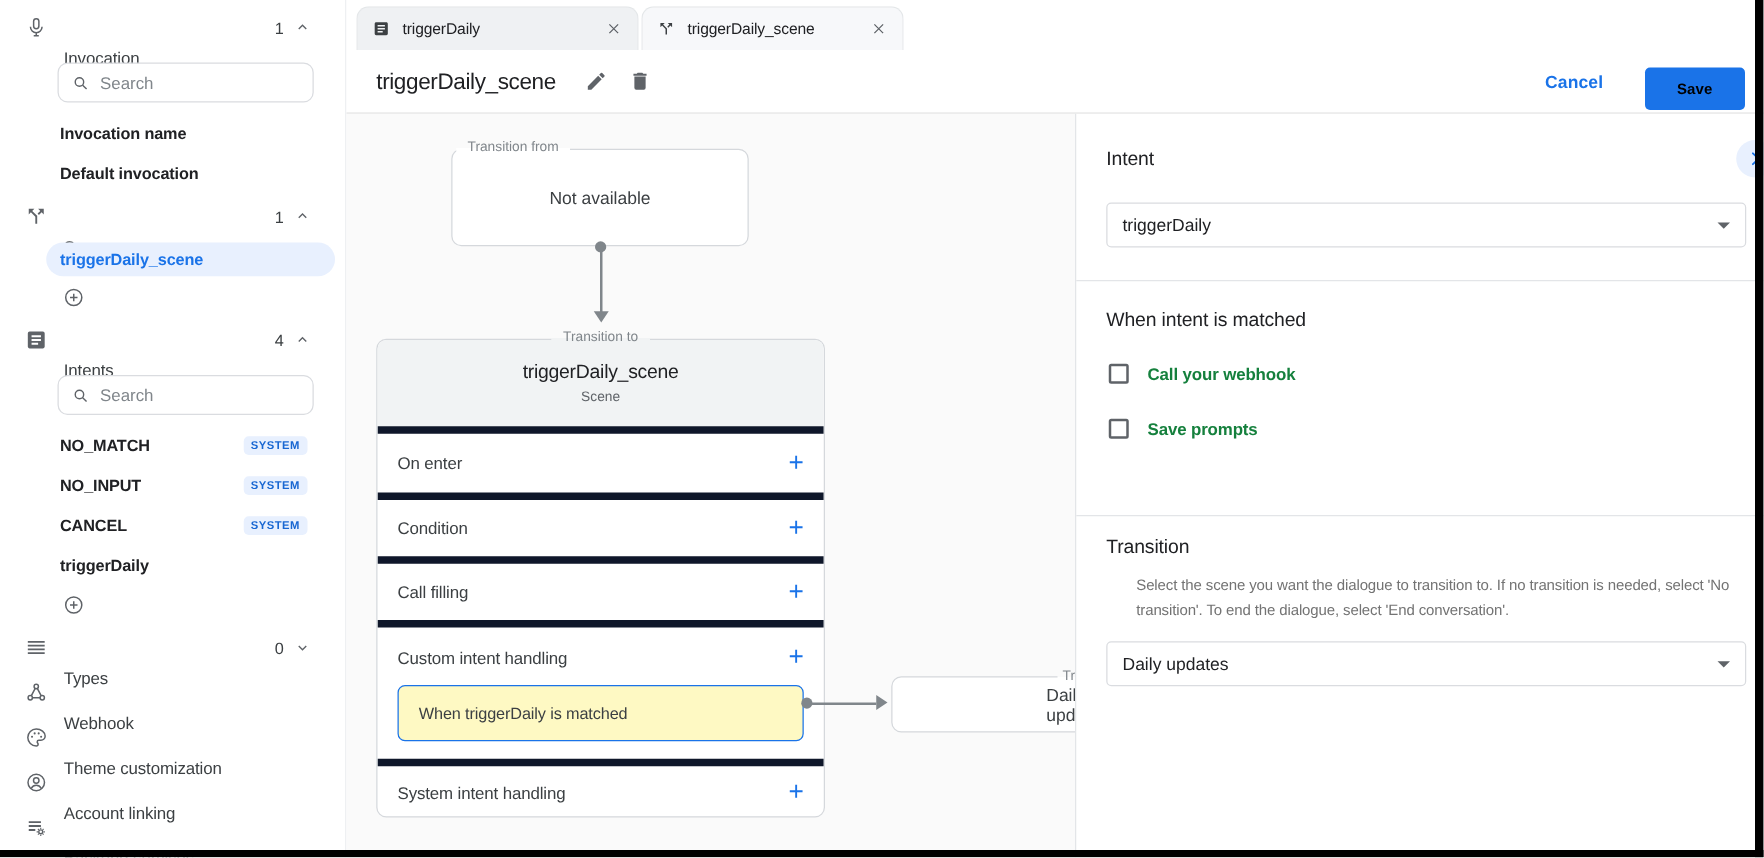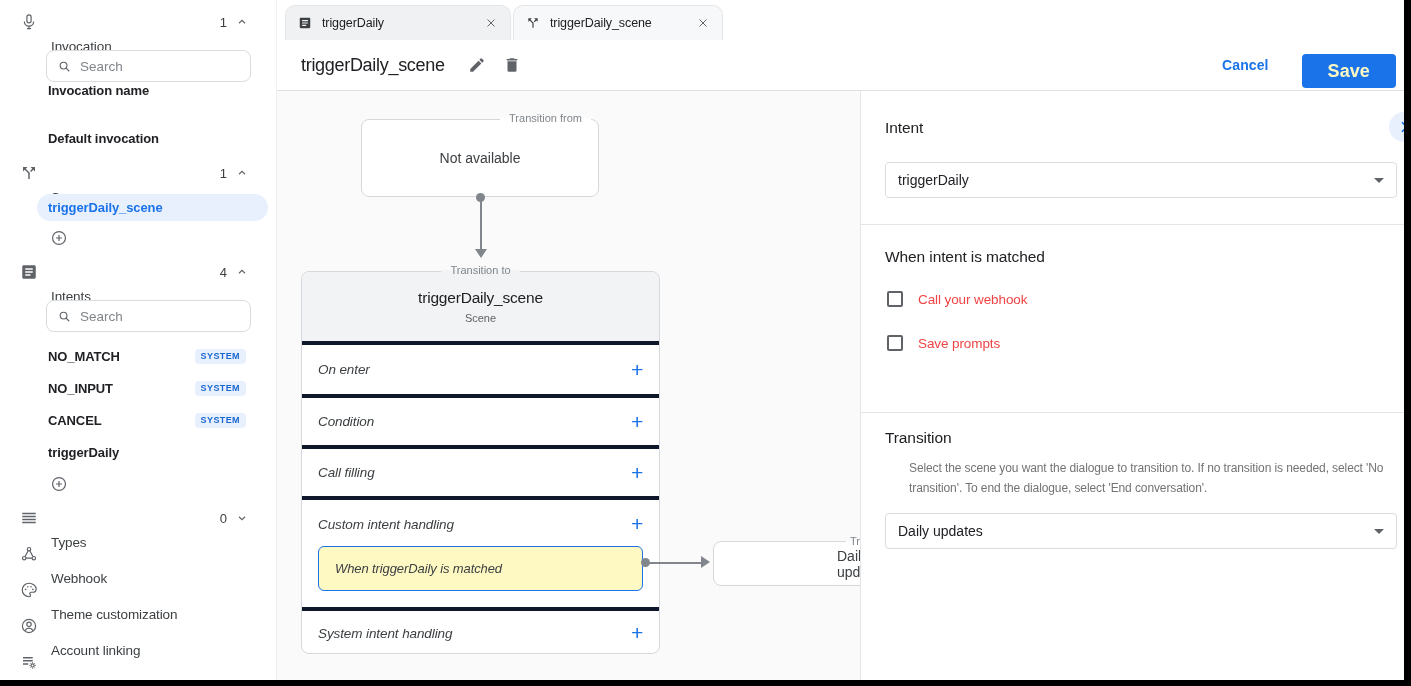--- a/index.html
+++ b/index.html
@@ -30,69 +30,69 @@
   .tab-1 { left:236px; width:210px; background:#f7f8fa; }
   .tab .tlbl { margin-left:10px; font-size:12.5px; color:#202124; letter-spacing:-0.1px; }
   .tab .tclose { margin-left:auto; display:flex; cursor:pointer; }
 
   .hdr { position:absolute; left:0; top:40px; width:100%; height:50px; background:#fff; display:flex; align-items:center; }
   .hdr-title { margin-left:24px; font-size:18px; color:#202124; letter-spacing:-0.3px; }
   .hicon { display:flex; cursor:pointer; }
   .hicon.edit { margin-left:23px; }
   .hicon.del { margin-left:17px; }
   .hdr-cancel { margin-left:auto; font-size:14px; font-weight:bold; color:#1a73e8; cursor:pointer; letter-spacing:0.1px; }
-  .hdr-save { margin:12px 15px 0 33px; background:#1a73e8; border:none; color:#fef9c3; font-size:18px; font-weight:bold; font-family:"Liberation Sans",sans-serif; padding:0 26px; height:34px; border-radius:4px; cursor:pointer; letter-spacing:0.1px; }
+  .hdr-save { margin:12px 15px 0 33px; background:#1a73e8; border:none; color:#000000; font-size:12px; font-weight:bold; font-family:"Liberation Sans",sans-serif; padding:0 26px; height:34px; border-radius:4px; cursor:pointer; letter-spacing:0.1px; }
 
   .body { position:absolute; left:0; top:90px; width:1134px; height:596px; border-top:1px solid #e0e0e0; display:flex; }
   .canvas { position:relative; width:583px; height:100%; background:#fafafa; overflow:hidden; }
   .panel { position:relative; flex:1; background:#fff; border-left:1px solid #e3e5e8; }
 
   
   .dbox { position:absolute; background:#fff; border:1px solid #d5d8dc; border-radius:8px; }
   .tfbox { left:84px; top:28px; width:238px; height:78px; display:flex; align-items:center; justify-content:center; font-size:14px; color:#3c4043; }
   .dlegend { position:absolute; font-size:11px; color:#80868b; white-space:nowrap; z-index:3; }
   .dlegend span { padding:0 9px; }
-  .tf-legend { left:76px; top:21px; width:238px; text-align:right; }
+  .tf-legend { left:88px; top:21px; width:238px; text-align:left; }
   .tf-legend span { background:linear-gradient(180deg,#fafafa 52%,#ffffff 48%); }
   .tt-legend { left:24px; top:173px; width:359px; text-align:center; }
   .tt-legend span { background:linear-gradient(180deg,#fafafa 52%,#f1f3f4 48%); }
   .nb-legend { left:569px; top:444px; }
   .nb-legend span { padding:0 4px; background:linear-gradient(180deg,#fafafa 52%,#ffffff 48%); }
 
   .conn { position:absolute; background:#80868b; }
   .cdot { border-radius:50%; width:9px; height:9px; }
   .arrow-down { position:absolute; width:0; height:0; border-left:6px solid transparent; border-right:6px solid transparent; border-top:9px solid #80868b; background:none; }
   .arrow-right { position:absolute; width:0; height:0; border-top:6px solid transparent; border-bottom:6px solid transparent; border-left:9px solid #80868b; background:none; }
 
   .ttbox { left:24px; top:180px; width:359px; height:383px; overflow:hidden; }
   .tthead { height:69px; background:#f1f3f4; display:flex; flex-direction:column; align-items:center; justify-content:center; cursor:default; }
   .tthead .t { font-size:15.5px; color:#202124; letter-spacing:-0.2px; }
   .tthead .s { font-size:11px; color:#5f6368; margin-top:5px; }
-  .ttrow { display:flex; align-items:center; padding:0 16px; border-top:4px solid #0f172a; font-size:13.5px; color:#3c4043; letter-spacing:-0.1px;font-style:italic; }
+  .ttrow { display:flex; align-items:center; padding:0 16px; border-top:6px solid #0f172a; font-size:13.5px; color:#3c4043; letter-spacing:-0.1px; }
   .r1 { height:53px; } .r2 { height:51px; } .r3 { height:51px; } .r5 { height:48px; }
   .rc { height:111px; flex-direction:column; align-items:stretch; padding:13px 16px 0; }
   .rline { display:flex; align-items:center; height:22px; }
   .radd { margin-left:auto; color:#1a73e8; font-size:21px; font-weight:400; line-height:18px; cursor:pointer; }
   .chip { margin-top:11px; height:45px; border:1.5px solid #1a73e8; background:#fef9c3; border-radius:6px; display:flex; align-items:center; padding:0 16px; font-size:13px; color:#3c4043; cursor:pointer; }
   .nextbox { left:436px; top:450px; width:270px; height:45px; }
   .nb-text { position:absolute; left:560px; top:450px; height:45px; display:flex; align-items:center; font-size:14px; color:#3c4043; z-index:3; }
 
   
   .pchev { position:absolute; left:528px; top:21px; width:30px; height:30px; border-radius:50%; background:#e8f0fe; display:flex; align-items:center; justify-content:center; cursor:pointer; z-index:5; }
   .phead { position:absolute; left:24px; font-size:15.5px; color:#202124; letter-spacing:-0.1px; }
   .ph1 { top:28px;text-align:center; } .ph2 { top:157px; } .ph3 { top:338px; }
   .pdd { position:absolute; left:24px; width:512px; height:36px; border:1px solid #dadce0; border-radius:4px; background:#fff; display:flex; align-items:center; padding:0 12px; font-size:14px; color:#202124; cursor:pointer; }
   .pdd1 { top:71px; } .pdd2 { top:422px; }
   .caret { margin-left:auto; width:0; height:0; border-left:5px solid transparent; border-right:5px solid transparent; border-top:5px solid #5f6368; }
   .pdivider { position:absolute; left:0; width:100%; height:1px; background:#e3e5e8; }
   .pd1 { top:133px; } .pd2 { top:321px; }
   .pcb { position:absolute; left:26px; display:flex; align-items:center; cursor:pointer; }
   .pcb1 { top:200px; } .pcb2 { top:244px; }
   .pcb .cbox { width:16px; height:16px; border:2px solid #5f6368; border-radius:2px; background:#fff; flex:none; }
-  .pcb .clbl { margin-left:15px; font-size:13.5px; font-weight:normal; color:#ef4444; letter-spacing:-0.1px; }
+  .pcb .clbl { margin-left:15px; font-size:13.5px; font-weight:bold; color:#15803d; letter-spacing:-0.1px; }
   .pdesc { position:absolute; left:24px; top:367px; width:516px; font-size:12px; line-height:20px; color:#737373; letter-spacing:-0.1px;margin-left:24px; }
 
   
   .strip-right { position:absolute; left:1404px; top:0; width:7px; height:686px; background:#000; z-index:50; }
   .strip-bottom { position:absolute; left:0; top:680px; width:1411px; height:6px; background:#000; z-index:50; }
 </style>
 </head>
 <body>
 
 <div class="screen">
@@ -112,21 +112,21 @@
     </div>
 
     <div class="sb-search" style="top:50px">
       <svg width="15" height="15" viewBox="0 0 24 24" fill="none" stroke="#5f6368" stroke-width="1.8">
           <circle cx="10.5" cy="10.5" r="5.4"></circle>
           <path d="M14.6 14.6 19.6 19.6"></path>
         </svg>
       <input type="text" placeholder="Search" style="">
     </div>
 
-    <div class="sb-itm" style="top:80px">Invocation name</div>
+    <div class="sb-itm" style="top:96px">Invocation name</div>
     <div class="sb-itm" style="top:128px">Default invocation</div>
 
     <div class="sb-row" style="top:161px">
       <svg class="sbicon" width="18" height="18" viewBox="0 0 24 24" fill="#5f6368">
           <path d="M14 4l2.29 2.29-2.88 2.88 1.42 1.42 2.88-2.88L20 10V4zM10 4H4v6l2.29-2.29 4.71 4.7V20h2v-8.41l-5.29-5.3z"></path>
         </svg>
       <span class="lbl">Scenes</span>
       <span class="cnt">1</span>
       <svg width="12" height="12" viewBox="0 0 24 24" fill="none" stroke="#5f6368" stroke-width="2.2">
           <path d="M6 14.5l6-6 6 6"></path>

